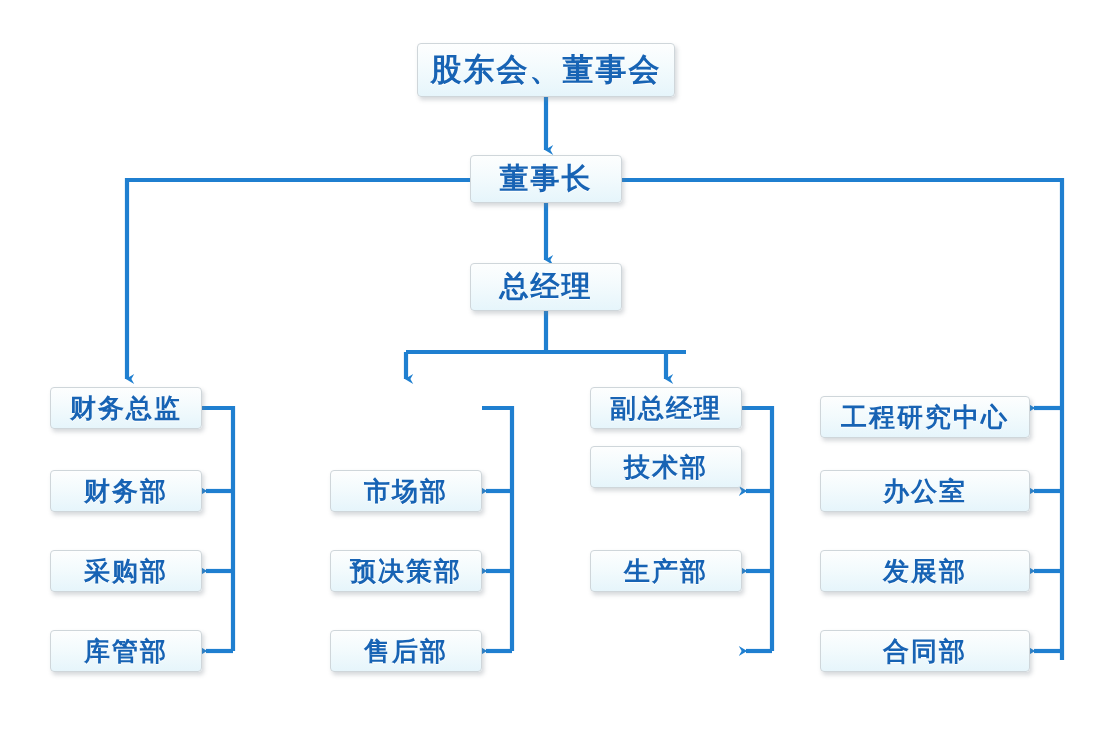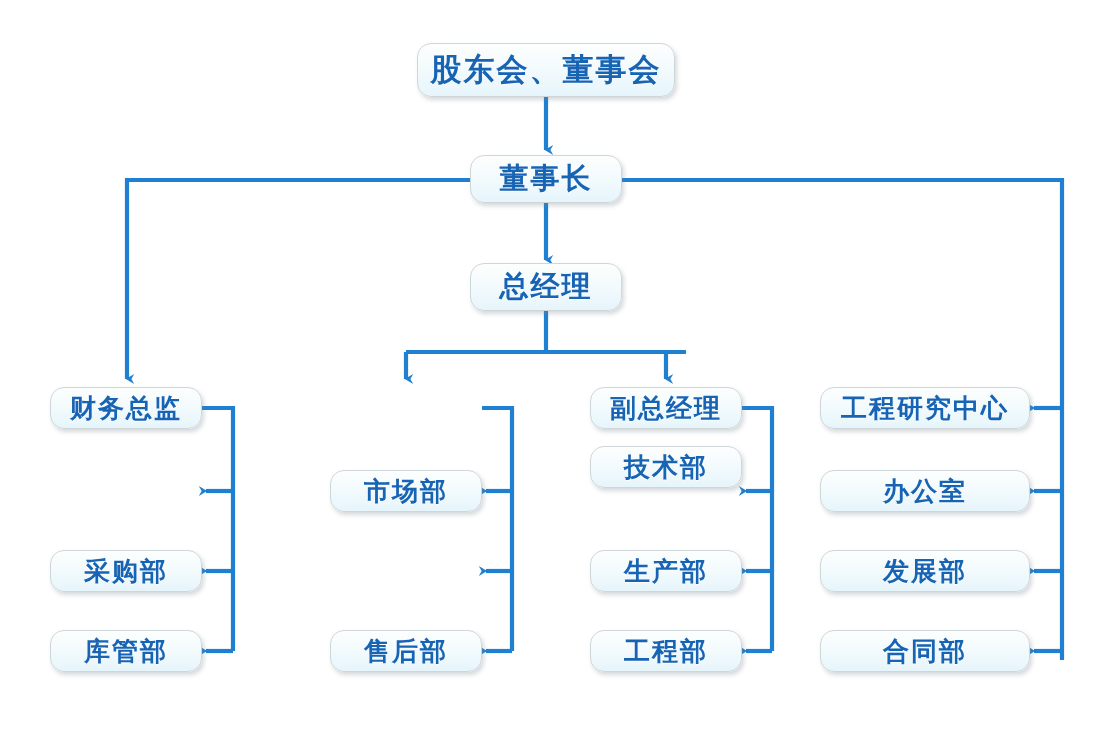--- a/index.html
+++ b/index.html
@@ -27,21 +27,21 @@
     pointer-events: none;
   }
   .node {
     position: absolute;
     box-sizing: border-box;
     display: flex;
     align-items: center;
     justify-content: center;
     background: linear-gradient(to bottom, #fdfefe 0%, #f4fbfd 42%, #e6f5fb 100%);
     border: 1px solid #cfd6da;
-    border-radius: 14px;
+    border-radius: 4px;
     box-shadow: 2px 3px 4px rgba(120, 130, 140, 0.30);
     color: #1763b4;
     font-weight: 700;
     letter-spacing: 2px;
     white-space: nowrap;
     text-shadow: 0 1px 0 rgba(255,255,255,0.85);
   }
   .node.size-root {
     width: 258px;
     height: 54px;
@@ -59,20 +59,21 @@
   }
   .node.size-dept {
     width: 152px;
     height: 42px;
     font-size: 26px;
   }
   .node.size-wide-head {
     width: 210px;
     height: 42px;
     font-size: 26px;
+    margin-top: 9px;
   }
   .node.size-wide-dept {
     width: 210px;
     height: 42px;
     font-size: 26px;
   }
 </style>
 </head>
 <body>
 
@@ -131,27 +132,28 @@
 
   <div class="node size-exec" style="left:470px; top:263px;">总经理</div>
 
   <div class="node size-head" style="left:50px; top:387px;">财务总监</div>
 
 
   <div class="node size-head" style="left:590px; top:387px;">副总经理</div>
 
   <div class="node size-wide-head" style="left:820px; top:387px;">工程研究中心</div>
 
+  <div class="node size-dept" style="left:50px; top:470px;">财务部</div>
   <div class="node size-dept" style="left:50px; top:550px;">采购部</div>
   <div class="node size-dept" style="left:50px; top:630px;">库管部</div>
 
   <div class="node size-dept" style="left:330px; top:470px;">市场部</div>
+  <div class="node size-dept" style="left:330px; top:550px;">预决策部</div>
   <div class="node size-dept" style="left:330px; top:630px;">售后部</div>
 
   <div class="node size-dept" style="left:590px; top:446px;">技术部</div>
   <div class="node size-dept" style="left:590px; top:550px;">生产部</div>
-  <div class="node size-dept" style="left:590px; top:630px;">工程部</div>
 
   <div class="node size-wide-dept" style="left:820px; top:470px;">办公室</div>
   <div class="node size-wide-dept" style="left:820px; top:550px;">发展部</div>
   <div class="node size-wide-dept" style="left:820px; top:630px;">合同部</div>
 
 </div>
 
 </body></html>

